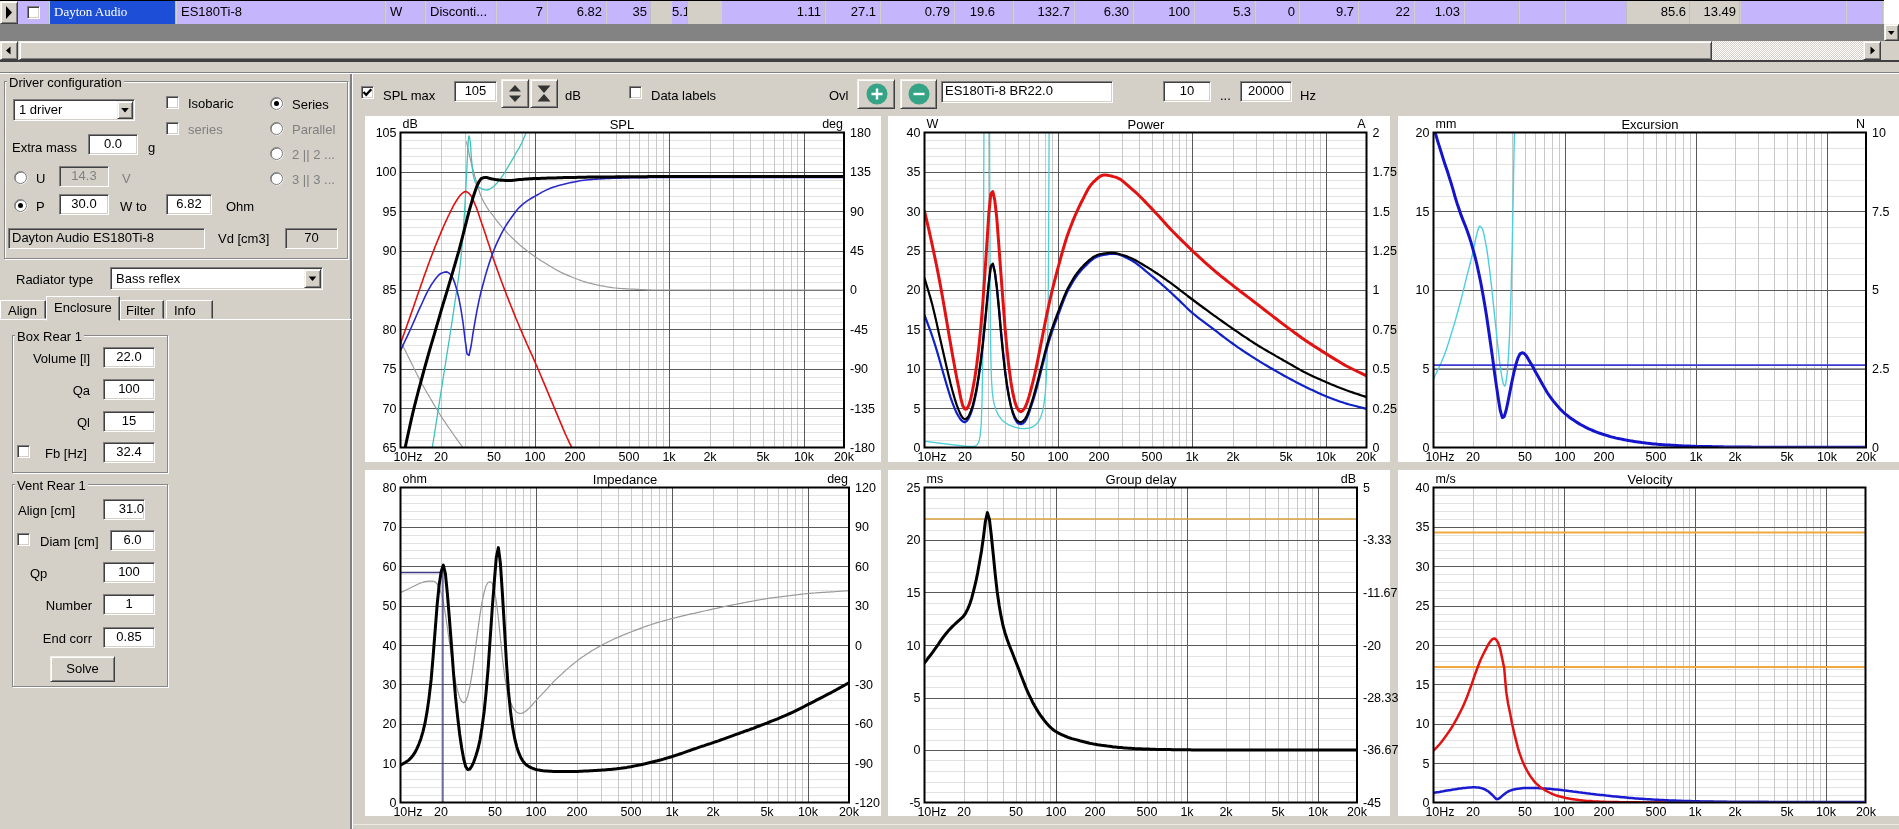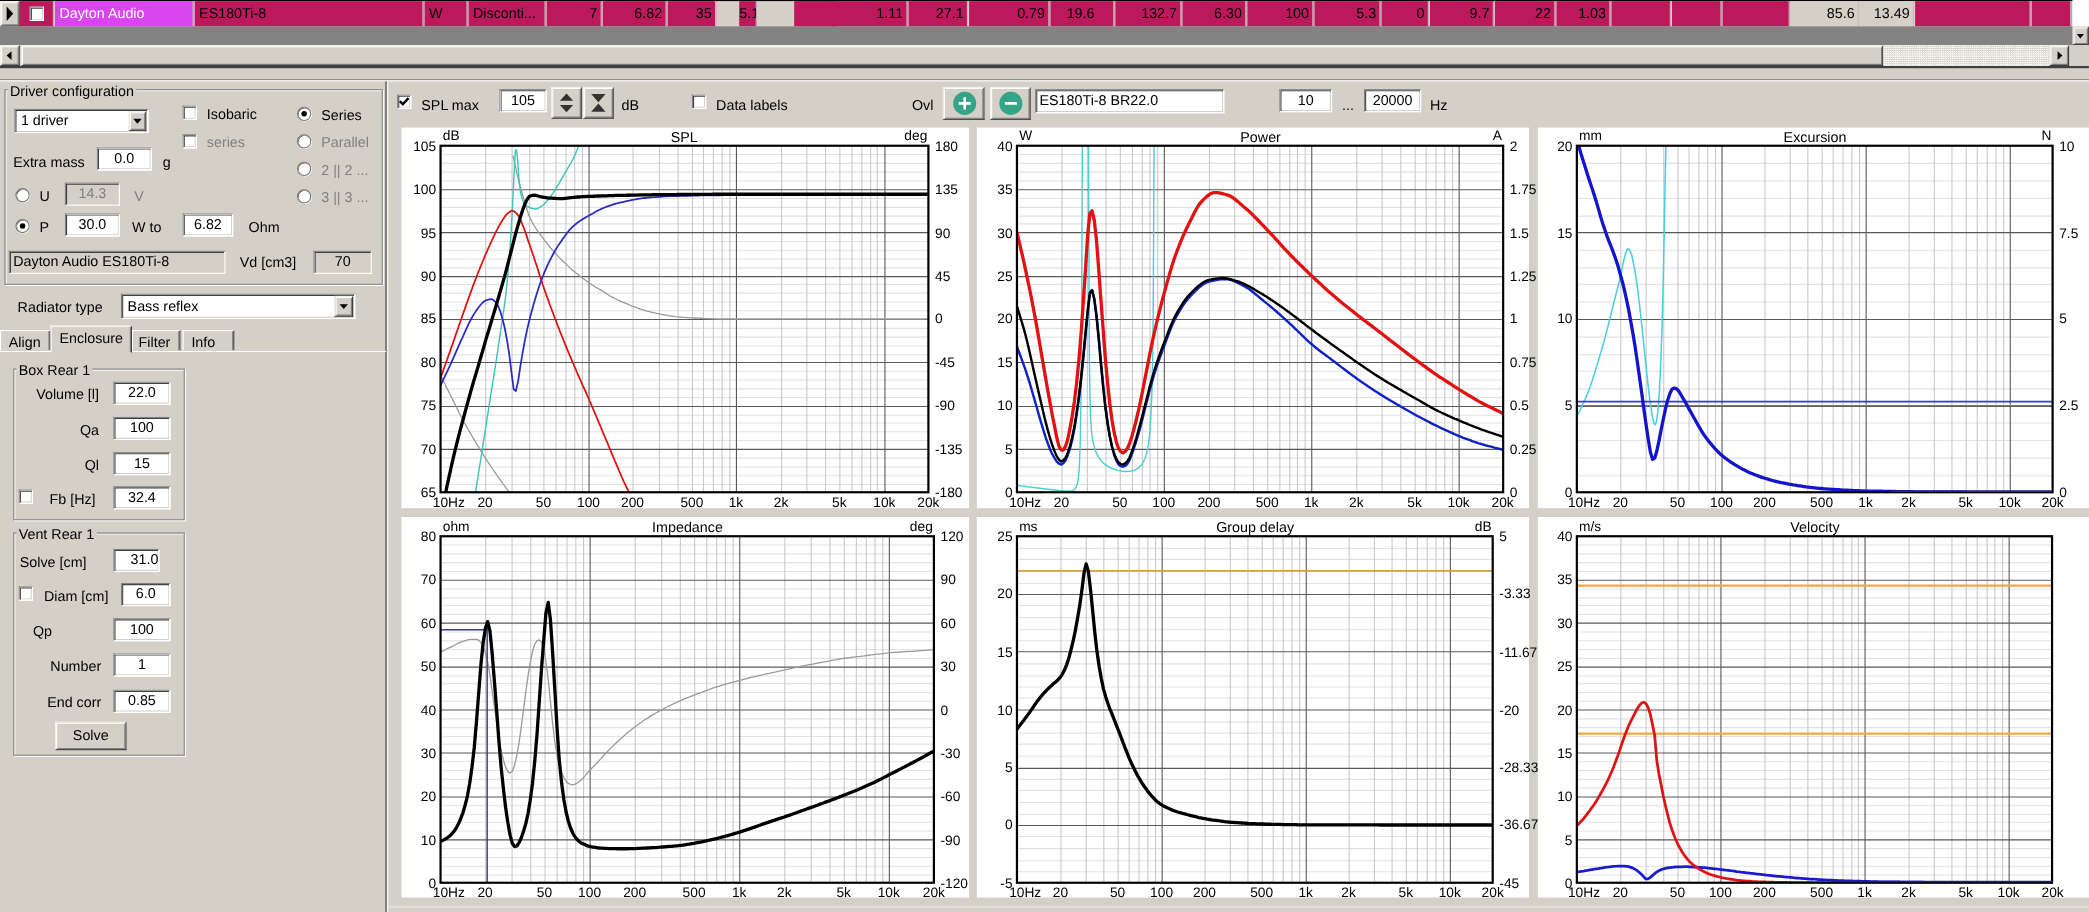--- a/index.html
+++ b/index.html
@@ -1,19 +1,19 @@
 <!DOCTYPE html>
 <html><head><meta charset="utf-8"><style>
 * { margin:0; padding:0; box-sizing:border-box; }
 html,body { width:1899px; height:829px; overflow:hidden; }
 body { font-family:"Liberation Sans", sans-serif; font-size:13px; color:#000; background:#d4d0c8; }
 #root { position:absolute; left:0; top:0; width:1899px; height:829px; }
 .abs { position:absolute; }
-.cell { position:absolute; top:1px; height:23px; background:#be185d; border-right:1px solid #c0c0c0; line-height:22px; white-space:nowrap; overflow:hidden; }
-.csel { background:#d946ef; color:#fff; }
+.cell { position:absolute; top:1px; height:23px; background:#c4b5fd; border-right:1px solid #c0c0c0; line-height:22px; white-space:nowrap; overflow:hidden; }
+.csel { background:#1d4ed8; color:#fff;font-family:Liberation Serif, serif; }
 .cgray { background:#d4d0c8; }
 .raised { background:#d4d0c8; border:1px solid; border-color:#f4f1ea #404040 #404040 #f4f1ea; box-shadow:inset 1px 1px 0 #fff, inset -1px -1px 0 #808080; }
 .sunk { background:#fff; border:1px solid; border-color:#808080 #fff #fff #808080; box-shadow:inset 1px 1px 0 #404040, inset -1px -1px 0 #d4d0c8; }
 .gb { position:absolute; border:1px solid #878787; box-shadow:1px 1px 0 #fff, inset 1px 1px 0 #fff; }
 .gb>span { position:absolute; top:-6px; left:2px; background:#d4d0c8; padding:0 2px; line-height:14px; }
 .cb { position:absolute; width:13px; height:13px; background:#fff; border:1px solid; border-color:#808080 #fff #fff #808080; box-shadow:inset 1px 1px 0 #404040, inset -1px -1px 0 #d4d0c8; }
 .rd { position:absolute; width:13px; height:13px; background:#fff; border-radius:50%; border:1px solid #777; box-shadow:inset 0.5px 0.5px 0 #404040, 0.5px 0.5px 0 #fff; }
 .rdot { position:absolute; width:5px; height:5px; background:#000; border-radius:50%; left:3px; top:3px; }
 .lbl { position:absolute; white-space:nowrap; line-height:15px; }
 .gtx { color:#808080; }
@@ -157,21 +157,21 @@
 <div class="ed" style="left:103px;top:379px;width:52px;height:21px;text-align:center">100</div>
 <div class="lbl" style="left:30px;top:415px;width:60px;text-align:right">Ql</div>
 <div class="ed" style="left:103px;top:411px;width:52px;height:21px;text-align:center">15</div>
 <div class="cb" style="left:17px;top:445px"></div>
 <div class="lbl" style="left:45px;top:446px">Fb [Hz]</div>
 <div class="ed" style="left:103px;top:442px;width:52px;height:21px;text-align:center">32.4</div>
 
 <div class="gb" style="left:12px;top:484px;width:156px;height:203px">
       <span>Vent Rear 1</span>
     </div>
-<div class="lbl" style="left:18px;top:503px">Solve [cm]</div>
+<div class="lbl" style="left:18px;top:503px">Align [cm]</div>
 <div class="ed" style="left:103px;top:499px;width:42px;height:21px;text-align:right">31.0</div>
 <div class="cb" style="left:17px;top:533px"></div>
 <div class="lbl" style="left:40px;top:534px">Diam [cm]</div>
 <div class="ed" style="left:110px;top:530px;width:45px;height:21px;text-align:center">6.0</div>
 <div class="lbl" style="left:30px;top:566px;width:62px;text-align:left">Qp</div>
 <div class="ed" style="left:103px;top:562px;width:52px;height:21px;text-align:center">100</div>
 <div class="lbl" style="left:30px;top:598px;width:62px;text-align:right">Number</div>
 <div class="ed" style="left:103px;top:594px;width:52px;height:21px;text-align:center">1</div>
 <div class="lbl" style="left:30px;top:631px;width:62px;text-align:right">End corr</div>
 <div class="ed" style="left:103px;top:627px;width:52px;height:21px;text-align:center">0.85</div>

